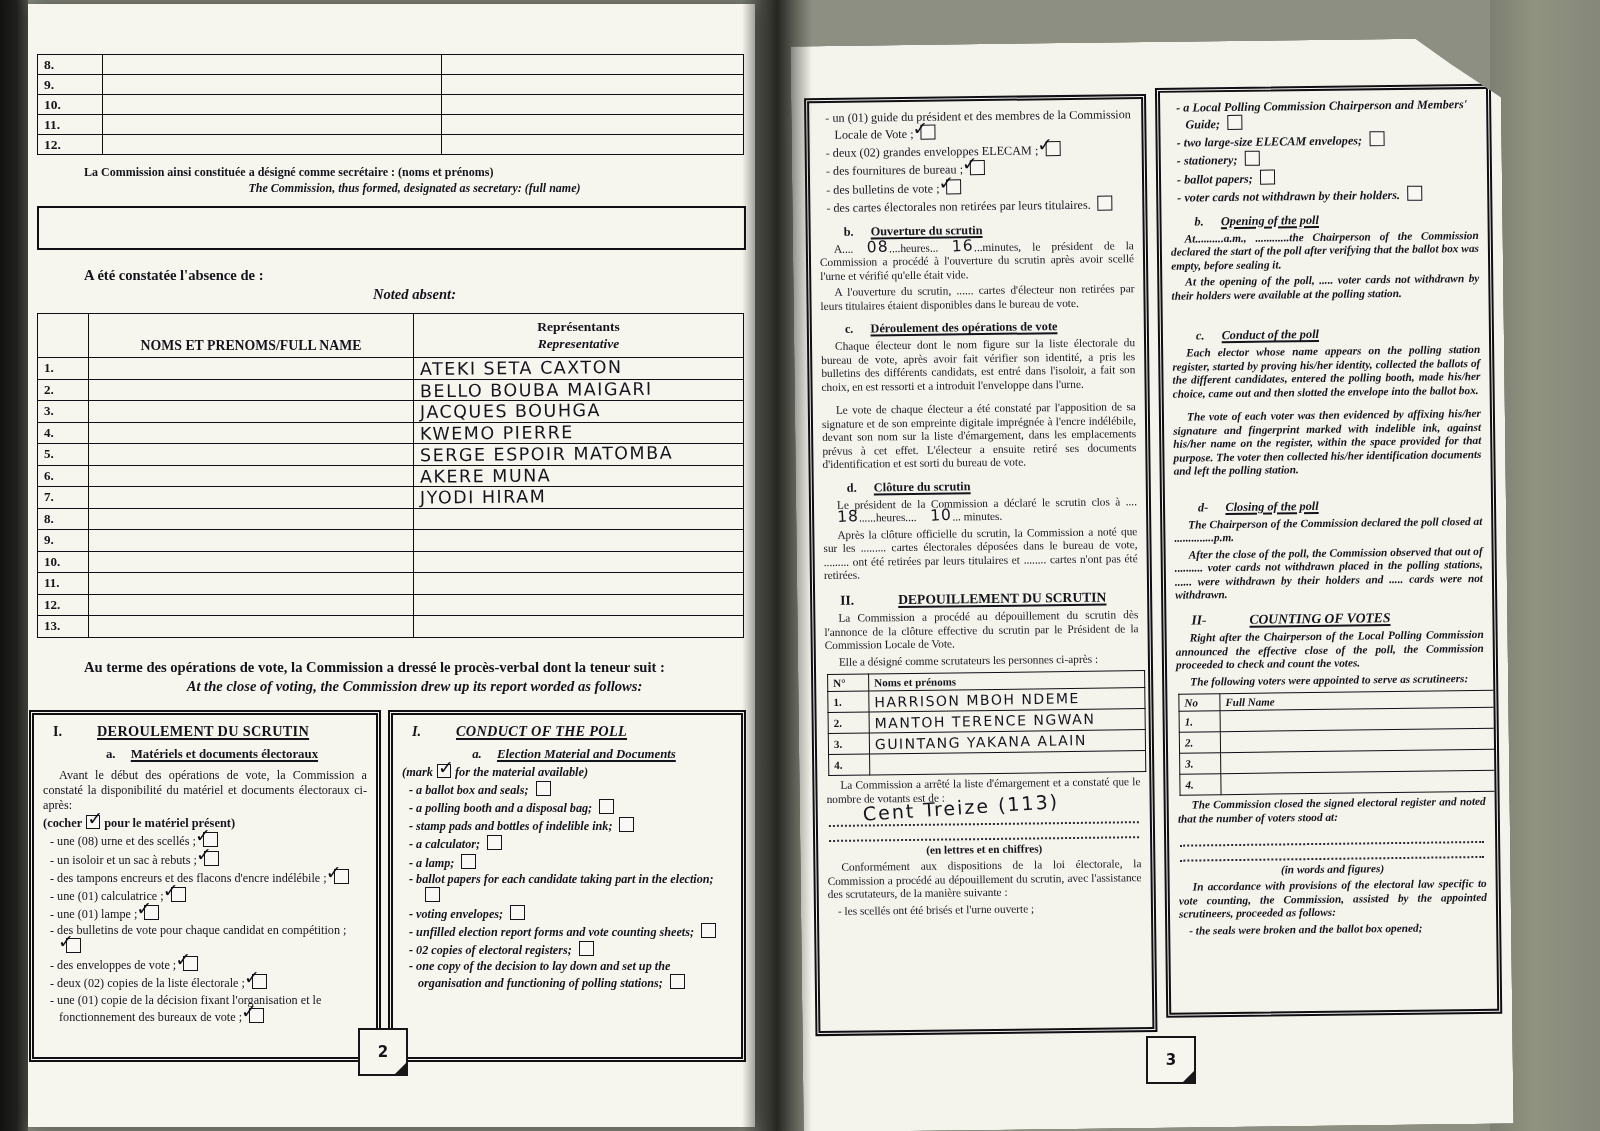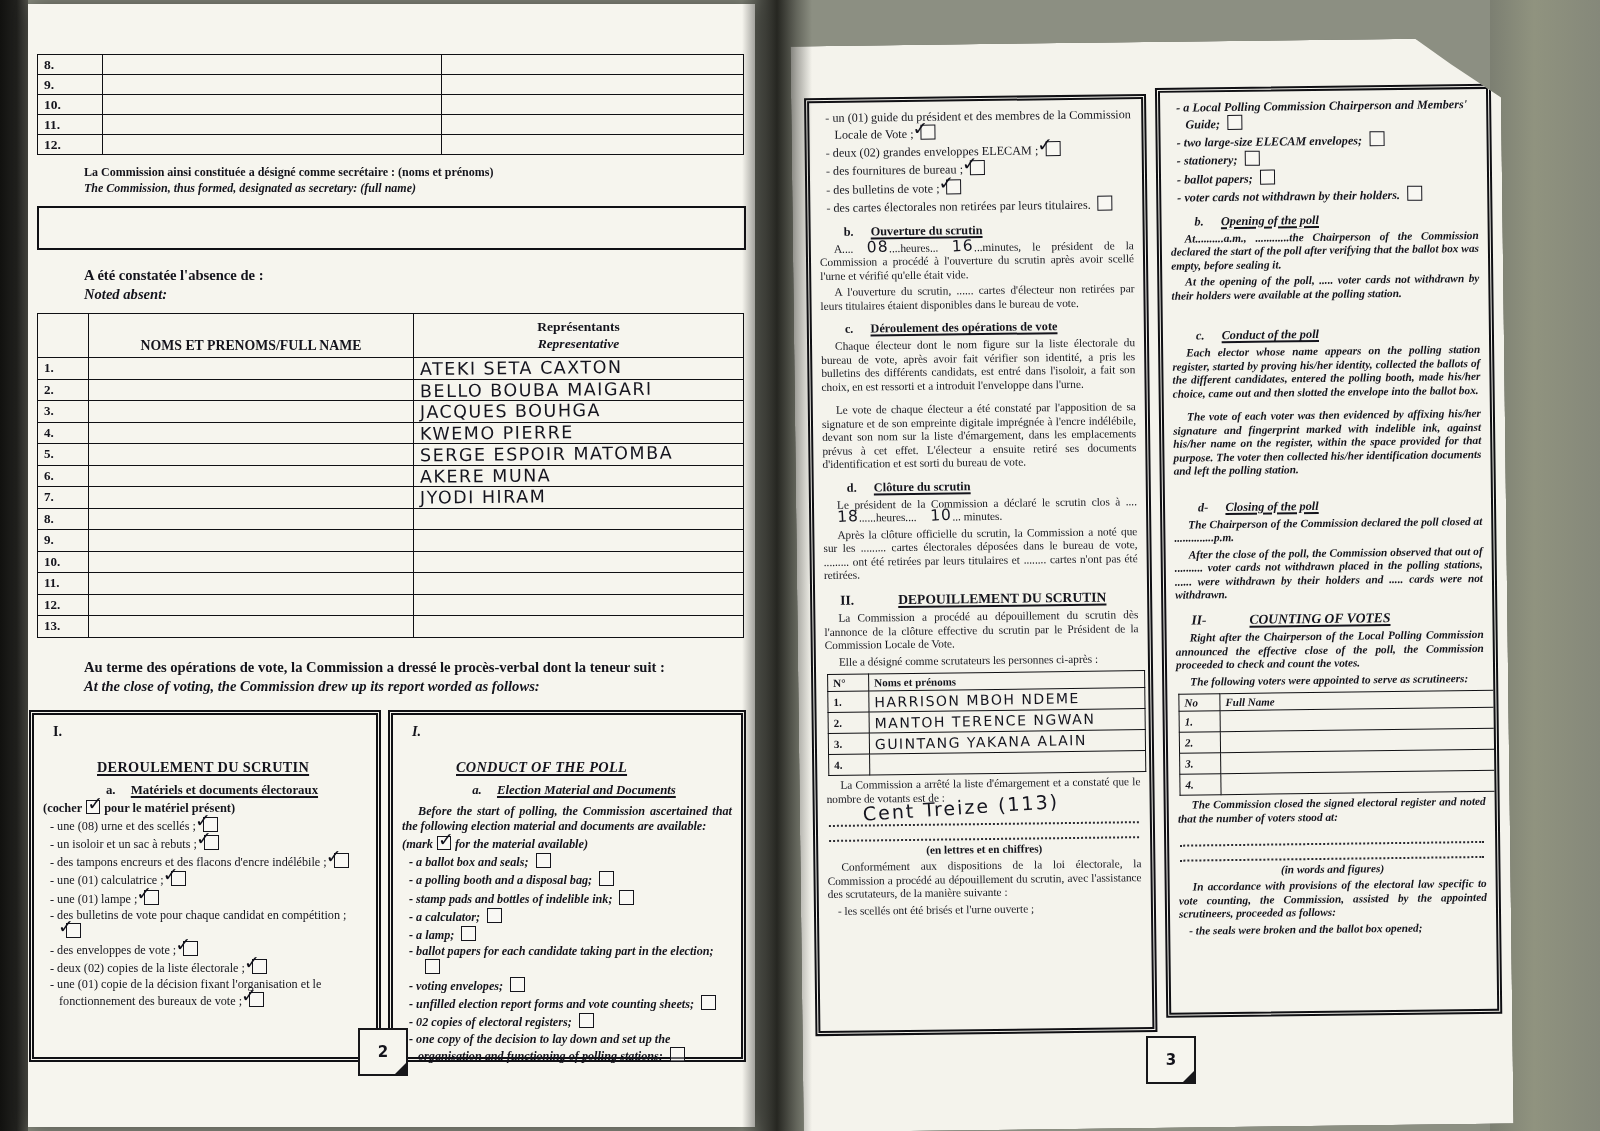--- a/index.html
+++ b/index.html
@@ -16,21 +16,21 @@
     background:linear-gradient(90deg,#7c7f72 0%,#90937f 40%,#85887a 100%);z-index:1;}
   .gap-dark{position:absolute;left:742px;top:0;width:70px;height:100%;z-index:6;pointer-events:none;
     background:linear-gradient(90deg,rgba(20,20,18,0) 0%,rgba(20,20,18,.55) 28%,rgba(24,24,20,.88) 50%,rgba(24,24,20,.35) 78%,rgba(20,20,18,0) 100%);}
   
   .page{position:absolute;background:#f6f5ee;z-index:3;box-shadow:0 0 22px rgba(0,0,0,.5);}
   .page-left{left:28px;top:4px;width:727px;height:1123px;}
   .page-right{left:797px;top:42px;width:710px;height:1086px;transform:rotate(-.7deg);
     clip-path:polygon(0 0,88% 0,93% 2.4%,100% 5.5%,100% 100%,0 100%);background:#f4f3ec;}
   
   .b{font-weight:bold;}
-  .i{font-style:italic;}
+  .i{font-style:italic;text-align:center;}
   .u{text-decoration:underline;text-decoration-thickness:1.5px;text-underline-offset:2px;}
   .hw{font-family:"DejaVu Sans",sans-serif;font-weight:500;letter-spacing:1.5px;color:#15151f;}
   
   .cb{display:inline-block;width:13px;height:13px;border:1.7px solid #15151c;margin-left:7px;
       vertical-align:-2px;position:relative;background:rgba(255,255,255,.35);}
   .cb.checked::after{content:"✓";position:absolute;left:0px;top:-9px;font-size:19px;font-weight:700;
       color:#10101a;font-family:"DejaVu Sans",sans-serif;}
   .cb.sample{width:12px;height:12px;margin:0 4px;}
   
   .lp-table1{border-collapse:collapse;margin:50px 9px 0 9px;width:707px;table-layout:fixed;}
@@ -49,21 +49,21 @@
   .absent-table td{height:20.5px;font-weight:bold;font-size:13px;}
   .absent-table td.rep{font-weight:500;}
   .absent-table td.rep .hw{font-size:17.5px;white-space:nowrap;display:inline-block;transform:rotate(-.6deg);}
   .close-block{margin:20px 10px 0 56px;font-size:14.6px;line-height:1.35;}
   .bottom-boxes{display:flex;gap:7px;margin:13px 2px 0 1px;align-items:stretch;}
   .dbox{border:5px double #101014;background:transparent;box-sizing:border-box;}
   .dbox.lfr{width:352px;height:352px;padding:6px 9px;}
   .dbox.len{width:358px;height:352px;padding:6px 9px;}
   .box-title{display:flex;font-size:14.3px;font-weight:bold;margin-top:2px;}
   .box-title .t-num{width:44px;padding-left:10px;}
-  .box-title .t-text{letter-spacing:.3px;margin-top:36px;}
+  .box-title .t-text{letter-spacing:.3px;}
   .box-sub{margin:7px 0 0 14px;font-size:12.8px;font-weight:bold;text-align:center;}
   .box-sub .s-num{margin-right:12px;}
   .box-intro{margin-top:6px;font-size:12.2px;line-height:1.24;text-align:justify;text-indent:16px;}
   .mark-line{text-align:left;font-weight:bold;font-size:12.4px;margin:2px 0 1px 0;}
   .cl-item{font-size:12.2px;line-height:1.24;padding-left:16px;text-indent:-9px;margin-top:1px;}
   .en-txt{font-style:italic;font-weight:600;}
   
   .rp-cols{display:flex;gap:9px;padding:52px 6px 0 13px;}
   .dbox.rfr{width:342px;height:938px;padding:7px 9px;overflow:hidden;}
   .dbox.ren{width:336px;height:930px;padding:7px 9px;overflow:hidden;margin-top:-6px;}
@@ -252,20 +252,21 @@
 
     <div class="dbox lfr">
       <div class="box-title">
         <span class="t-num">I.</span>
         <span class="t-text u">DEROULEMENT DU SCRUTIN</span>
       </div>
       <div class="box-sub">
         <span class="s-num">a.</span>
         <span class="u">Matériels et documents électoraux</span>
       </div>
+      <div class="box-intro">Avant le début des opérations de vote, la Commission a constaté la disponibilité du matériel et documents électoraux ci-après:</div>
       <div class="mark-line">
         <span>(cocher</span><span class="cb checked sample"></span><span>pour le matériel présent)</span>
       </div>
       <div>
 
           <div class="cl-item">- <span>une (08) urne et des scellés ;</span><span class="cb checked"></span></div>
 
           <div class="cl-item">- <span>un isoloir et un sac à rebuts ;</span><span class="cb checked"></span></div>
 
           <div class="cl-item">- <span>des tampons encreurs et des flacons d'encre indélébile ;</span><span class="cb checked"></span></div>
@@ -287,21 +288,20 @@
 
     <div class="dbox len en-txt">
       <div class="box-title">
         <span class="t-num">I.</span>
         <span class="t-text u">CONDUCT OF THE POLL</span>
       </div>
       <div class="box-sub">
         <span class="s-num">a.</span>
         <span class="u">Election Material and Documents</span>
       </div>
-      <div class="box-intro">Before the start of polling, the Commission ascertained that the following election material and documents are available:</div>
       <div class="mark-line">
         <span>(mark</span><span class="cb checked sample"></span><span>for the material available)</span>
       </div>
       <div>
 
           <div class="cl-item">- <span>a ballot box and seals;</span><span class="cb"></span></div>
 
           <div class="cl-item">- <span>a polling booth and a disposal bag;</span><span class="cb"></span></div>
 
           <div class="cl-item">- <span>stamp pads and bottles of indelible ink;</span><span class="cb"></span></div>

